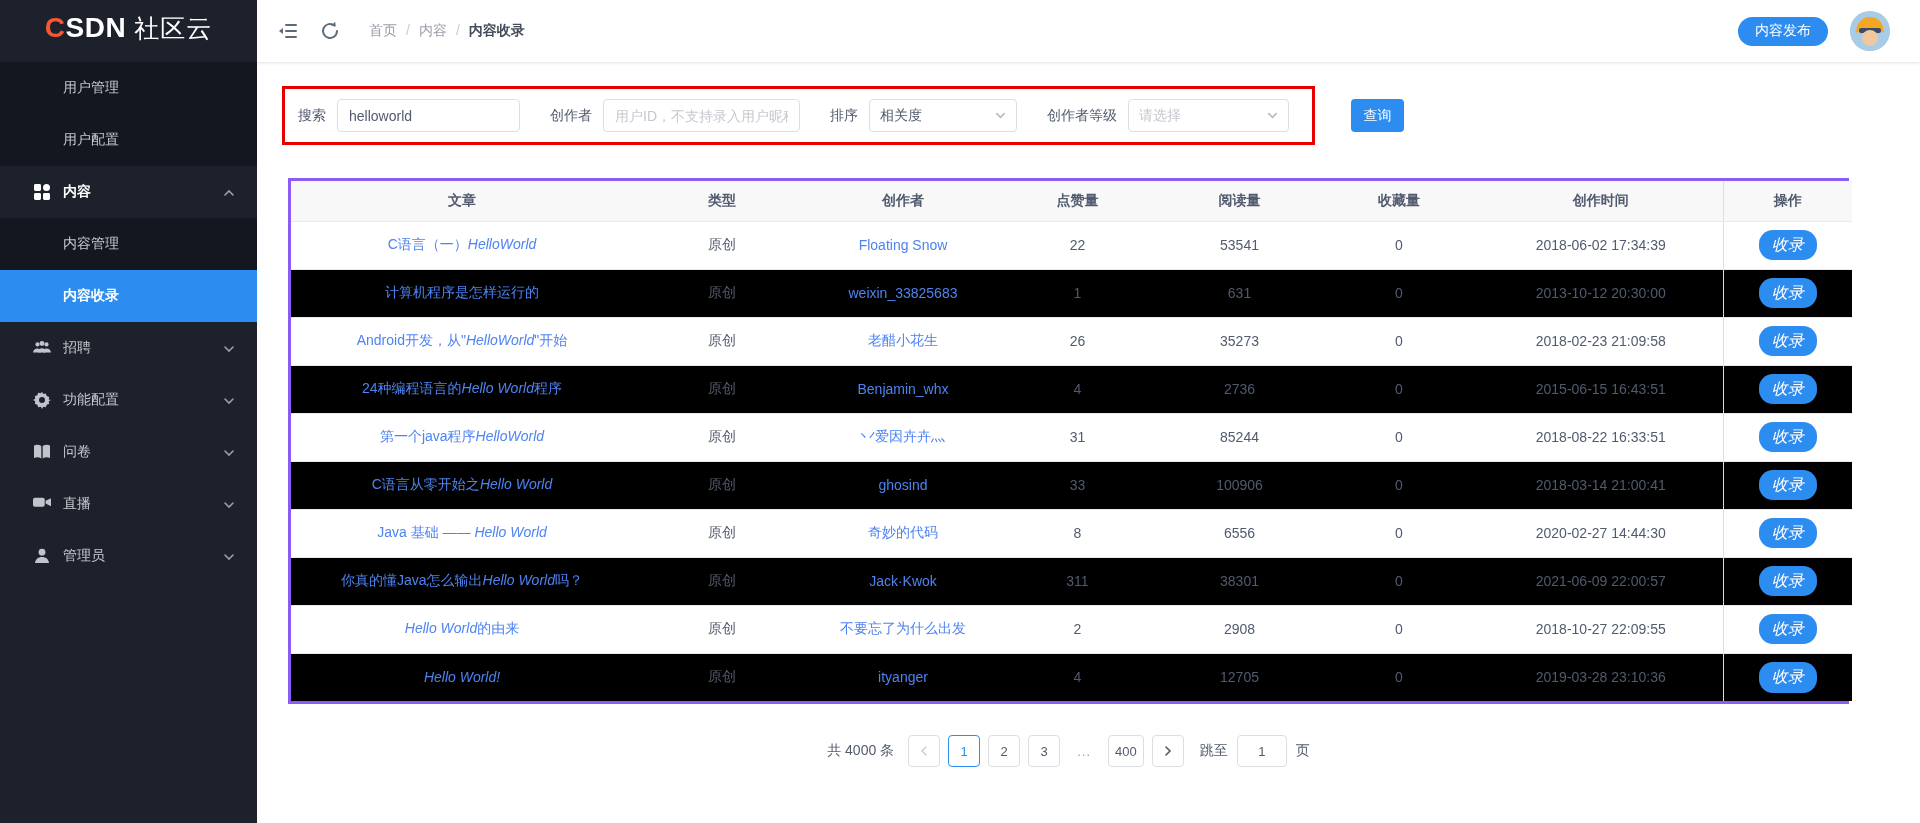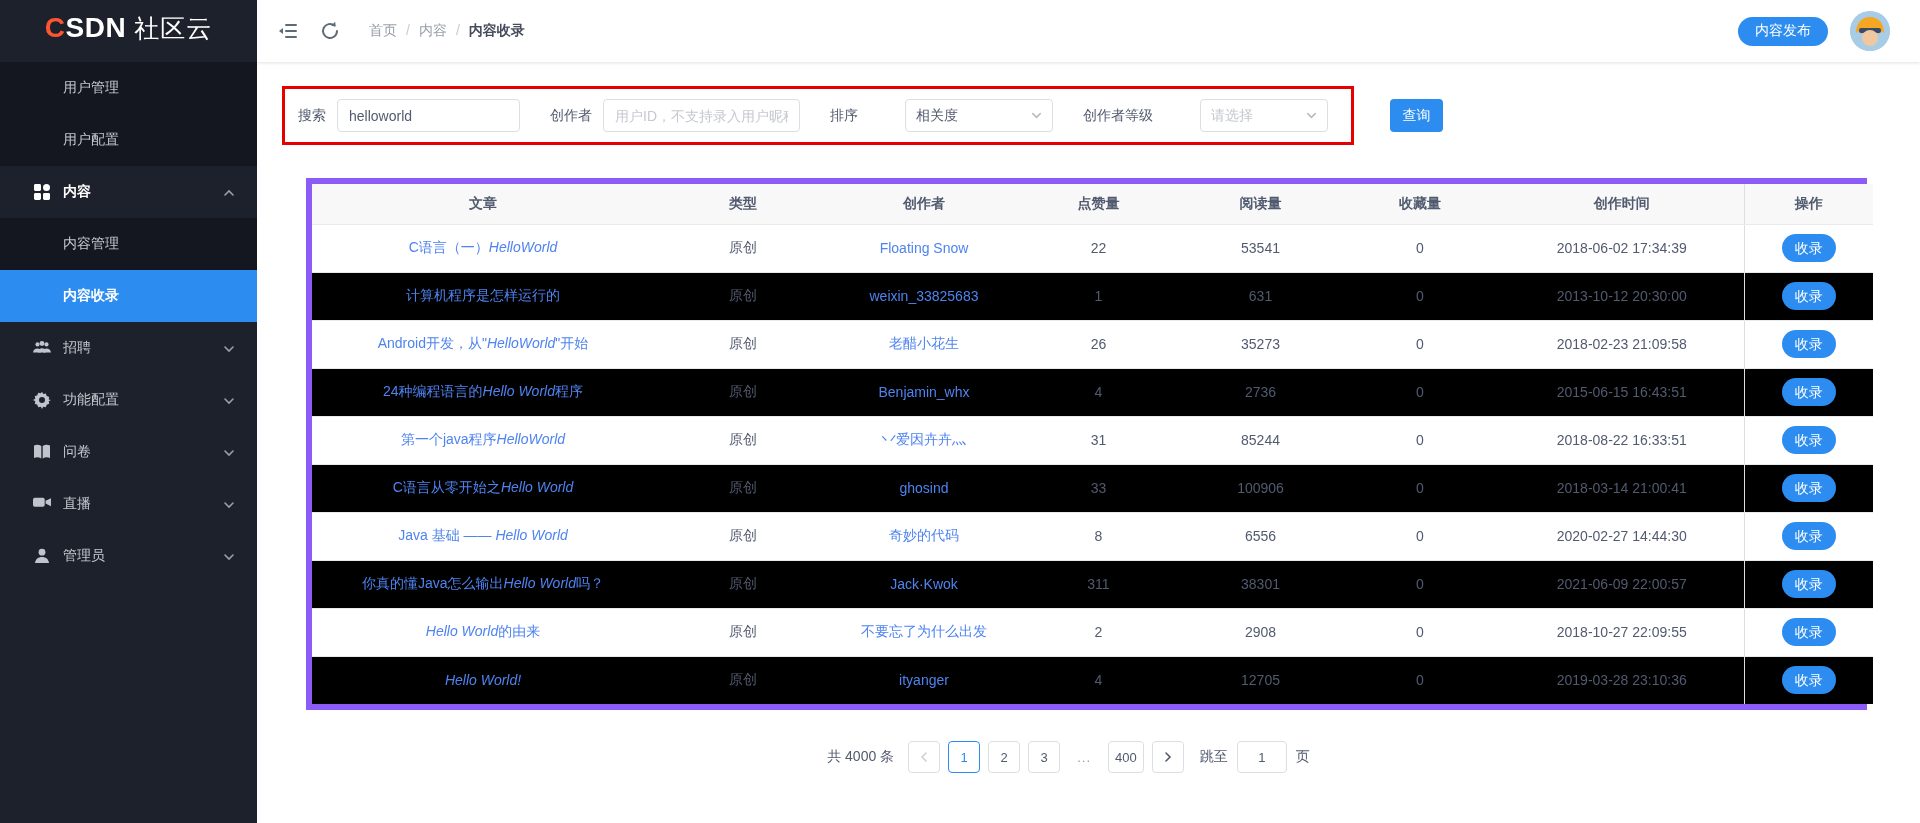--- a/index.html
+++ b/index.html
@@ -44,40 +44,40 @@
   .filter-row { display:flex; align-items:center; }
   .filter-fields { position:relative; display:flex; align-items:center; padding:13px 26px 13px 16px; margin-left:-6px;border-radius:15px; }
   .red-annotation { position:absolute; inset:0; border:3px solid var(--red); pointer-events:none; }
   .f-group { display:flex; align-items:center; margin-right:30px; }
   .f-group:last-child { margin-right:0; }
   .f-label { margin-right:11px; white-space:nowrap; color:#515a6e; }
   .f-input { height:33px; border:1px solid #dcdee2; border-radius:4px; padding:0 11px; font-size:14px; color:#515a6e; font-family:inherit; outline:none; }
   .f-input::placeholder { color:#c5c8ce; }
   .inp-search { width:183px; }
   .inp-creator { width:197px; }
-  .f-select { height:33px; border:1px solid #dcdee2; border-radius:4px; display:flex; align-items:center; justify-content:space-between; padding:0 9px 0 10px; cursor:pointer; background:#fff;margin-left:36px; }
+  .f-select { height:33px; border:1px solid #dcdee2; border-radius:4px; display:flex; align-items:center; justify-content:space-between; padding:0 9px 0 10px; cursor:pointer; background:#fff; }
   .sel-sort { width:148px; }
-  .sel-level { width:128px; }
+  .sel-level { width:161px; }
   .sel-value { color:#515a6e; }
   .sel-placeholder { color:#c5c8ce; }
   .sel-chev { width:13px; height:13px; color:#b5b9c1; }
   .query-btn { margin-left:36px; width:53px; height:33px; background:var(--primary); color:#fff; border:none; border-radius:4px; font-size:14px; cursor:pointer; font-family:inherit; }
 
   
   .table-wrap { margin-top:33px; width:1561px; }
   table { border-collapse:collapse; width:1561px; table-layout:fixed; }
-  .tbl-border { border:6px solid #8b5cf6;margin-left:18px; }
+  .tbl-border { border:3px solid #8b5cf6; }
   th { height:40px; background:#f8f8f9; font-weight:bold; font-size:14px; color:#515a6e; text-align:center; border-bottom:1px solid #e8eaec; }
   td { height:48px; text-align:center; font-size:14px; color:#515a6e; border-bottom:1px solid #e8eaec; background:#fff; overflow:hidden; white-space:nowrap; }
   tr.striped td { background:#000000; }
   tr:last-child td { border-bottom:none; }
   .col-action { border-left:1px solid #dcdee2; }
   .t-link { color:var(--link); text-decoration:none; cursor:pointer; }
   .t-link .em { font-style:italic; }
-  .record-btn { display:inline-block; background:var(--primary); color:#fff; border:none; border-radius:14px; padding:5px 13px; font-size:14px; cursor:pointer; font-family:inherit; line-height:1.3; }
+  .record-btn { display:inline-block; background:var(--primary); color:#fff; border:none; border-radius:14px; padding:5px 13px; font-size:16px; cursor:pointer; font-family:inherit; line-height:1.3;font-style:italic; }
 
   
   .pagination { width:1561px; margin-top:31px; display:flex; align-items:center; justify-content:center; }
   .pg-total { margin-right:10px; color:#515a6e; }
   .pg-btn { min-width:32px; height:32px; padding:0 6px; border:1px solid #dcdee2; border-radius:4px; background:#fff; display:flex; align-items:center; justify-content:center; font-size:13px; color:#515a6e; margin:0 4px; cursor:pointer; }
   .pg-btn.current { border-color:var(--primary); color:var(--primary); }
   .pg-btn .pchev { width:12px; height:12px; }
   .pg-btn.disabled { cursor:default; }
   .pg-btn.disabled .pchev { color:#ccd0d7; }
   .pg-ellipsis { border:none; background:none; color:#999ea8; cursor:default; letter-spacing:1px; }

